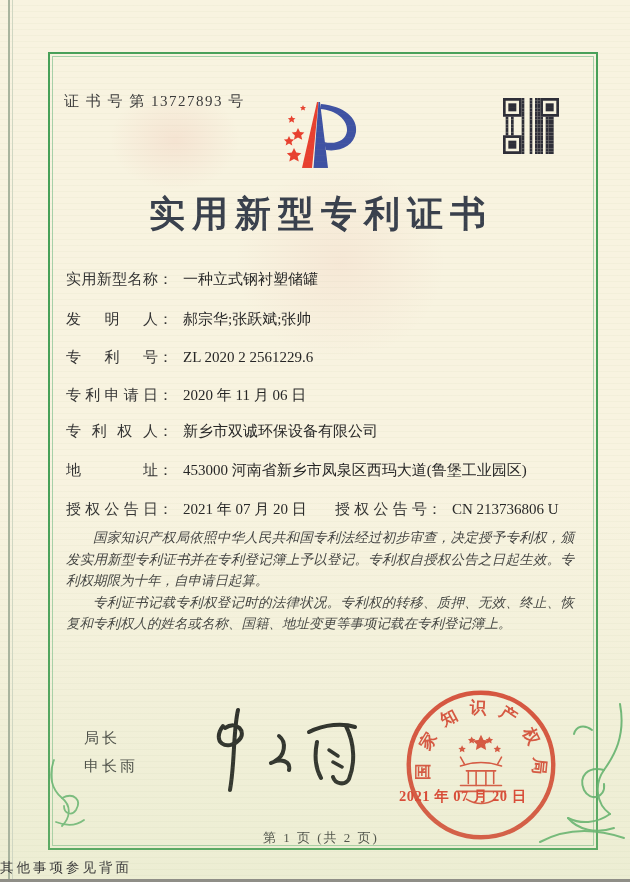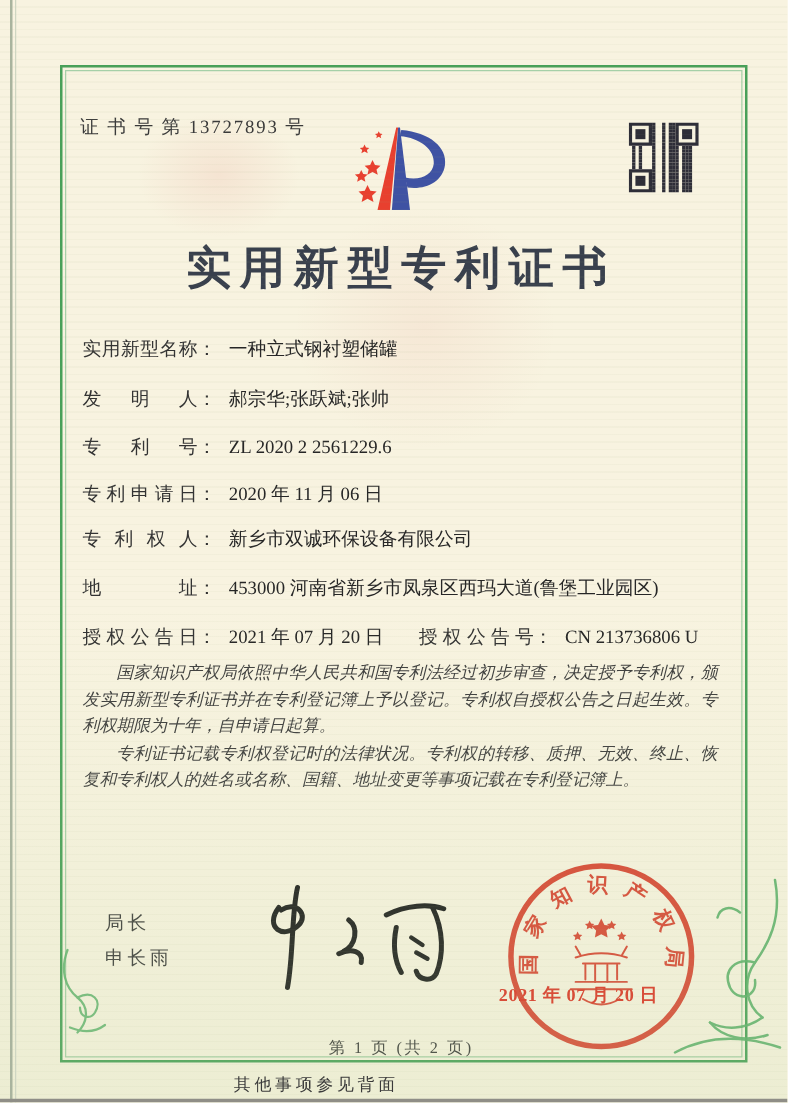--- a/index.html
+++ b/index.html
@@ -68,21 +68,21 @@
 
   .seal{position:absolute;left:398px;top:682px;z-index:3;opacity:.92;mix-blend-mode:multiply;}
   .seal-arc{font-size:17px;font-weight:700;letter-spacing:12px;fill:#dd3a2b;}
   .seal-date{
     position:absolute;left:399px;top:787px;z-index:4;
     font-size:14.5px;font-weight:600;color:#dd3325;letter-spacing:.5px;white-space:nowrap;
   }
 
   .pageno{position:absolute;left:48px;top:829px;width:546px;text-align:center;
     font-size:13px;letter-spacing:2px;color:#3a3a3a;z-index:4;}
-  .backnote{position:absolute;left:0;top:859px;width:506px;text-align:center;
+  .backnote{position:absolute;left:0;top:859px;width:506px;text-align:left;
     font-size:13.5px;letter-spacing:3px;color:#3a3a3a;z-index:7;}
 
   .flourish{position:absolute;z-index:3;}
   .fl-br{left:534px;top:700px;}
   .fl-bl{left:46px;top:756px;}
 </style>
 </head>
 <body>
 
 <div>

